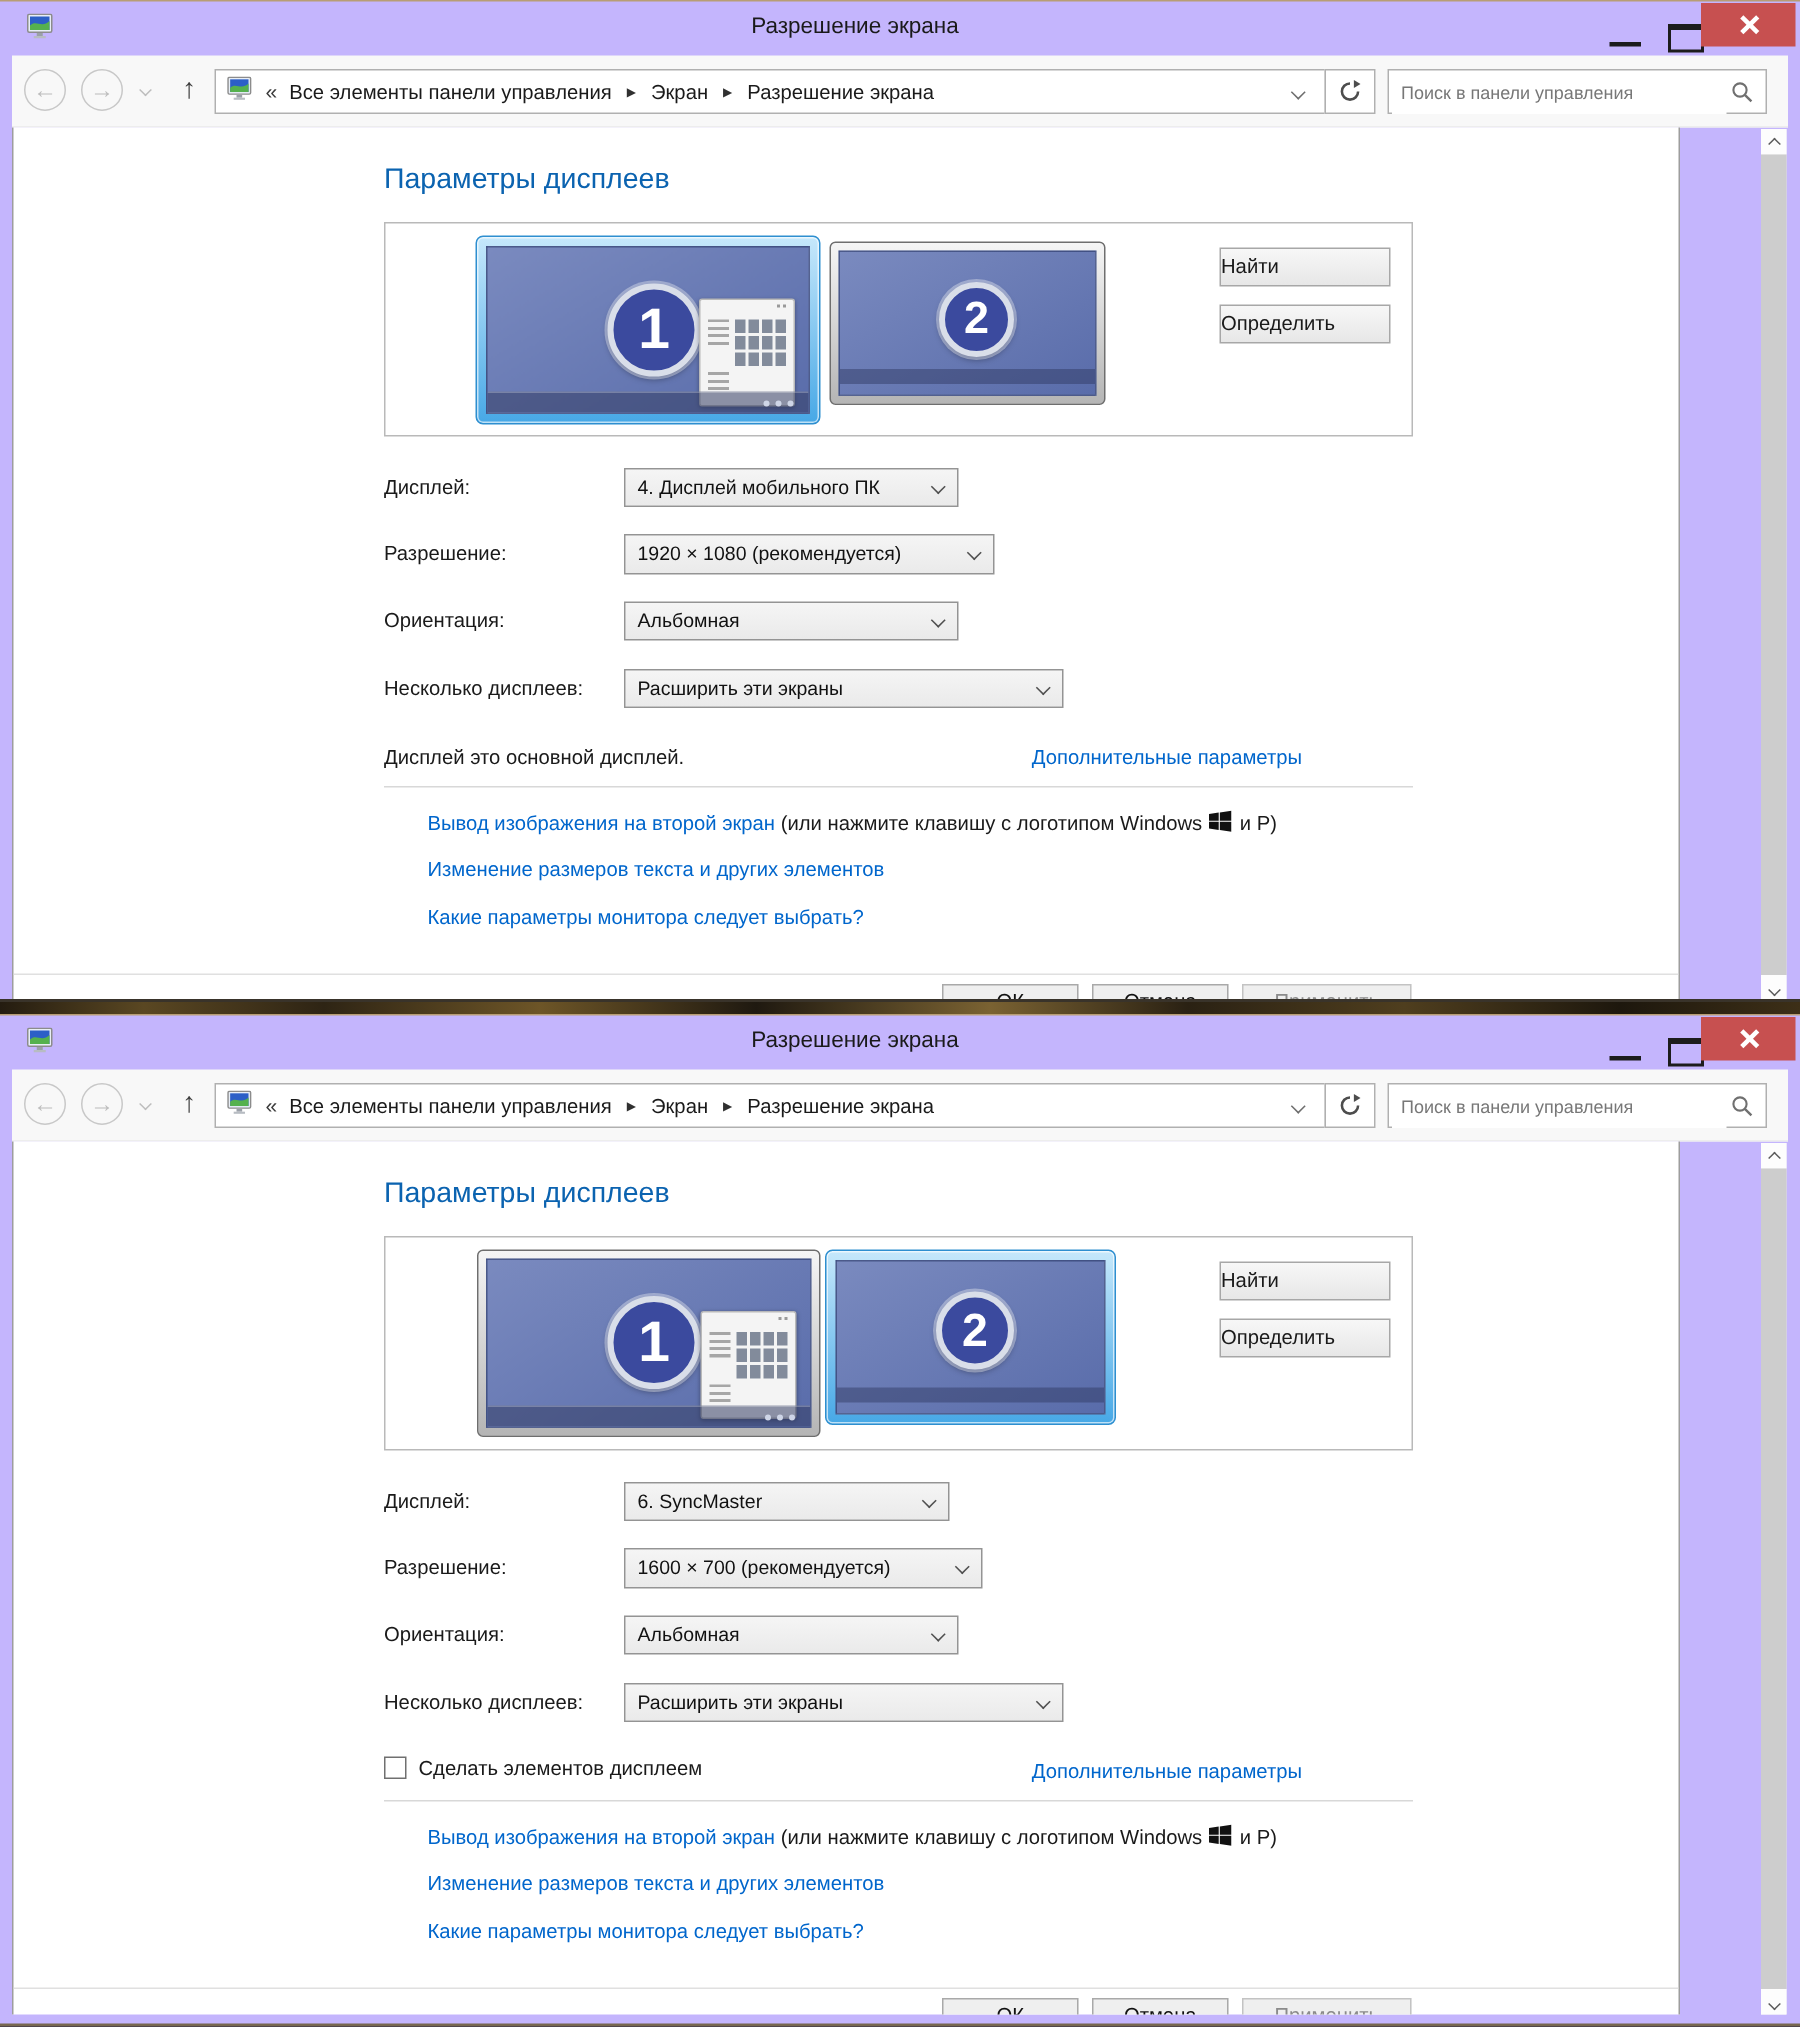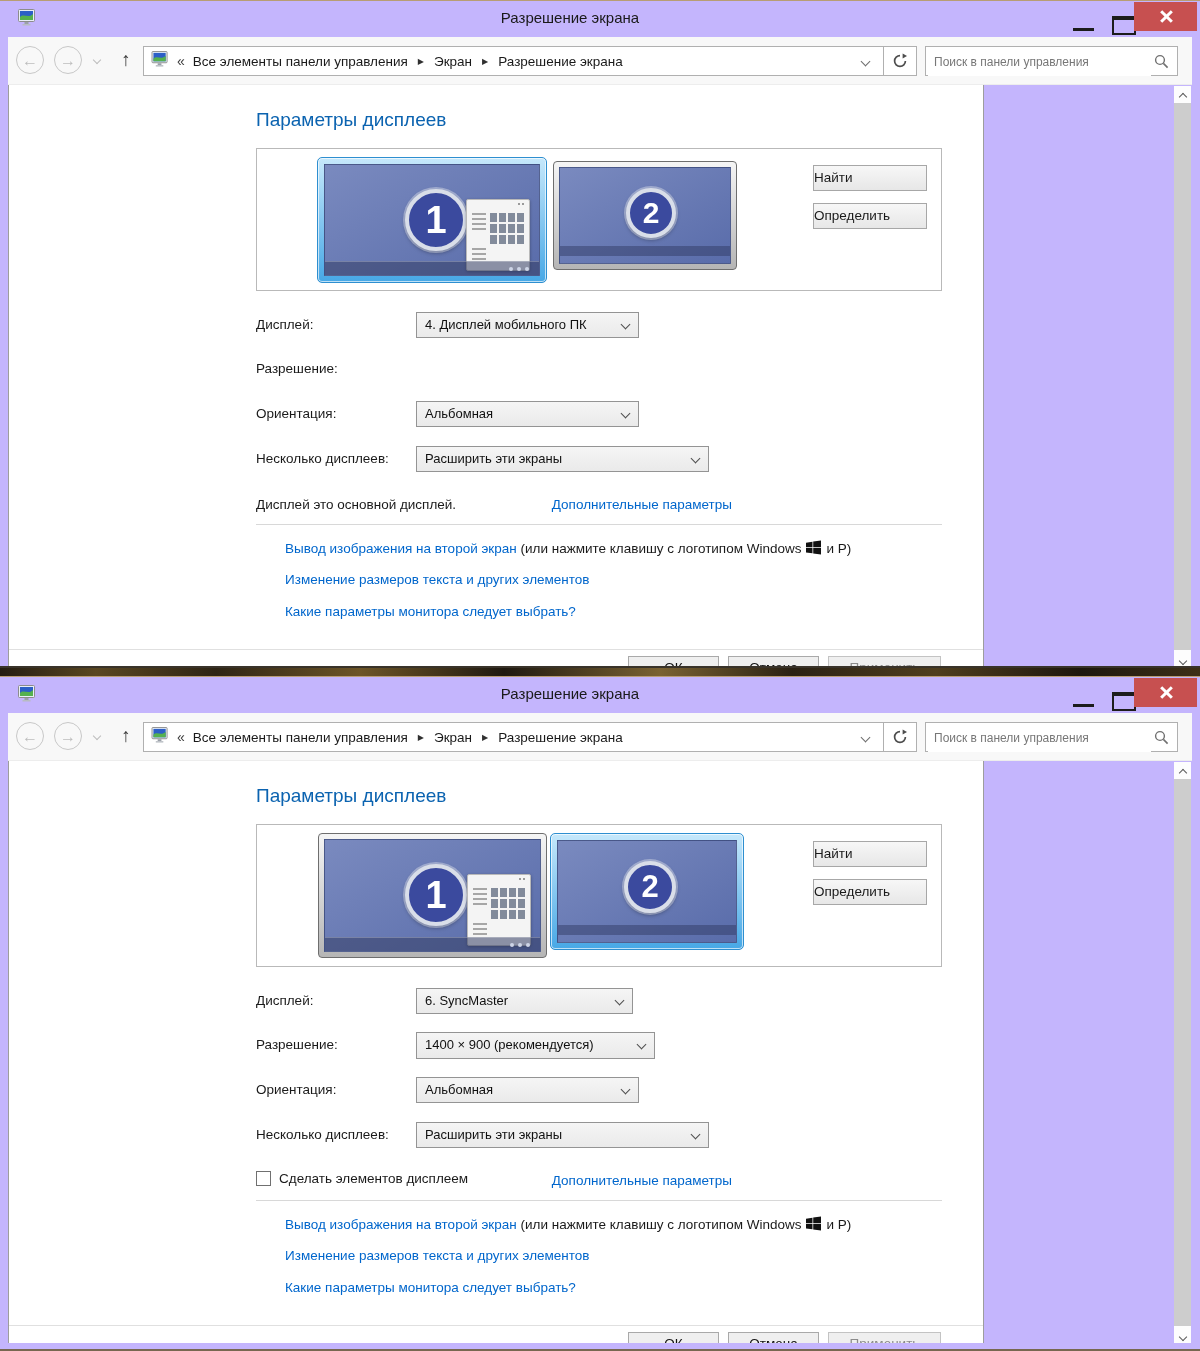--- a/index.html
+++ b/index.html
@@ -51,21 +51,21 @@
   .ab-dropchev{margin-left:auto;margin-right:14px;width:6px;height:6px;border-width:1.5px;border-color:#6e6e6e;}
   .refreshbtn{position:absolute;left:875px;top:9px;width:34px;height:30px;background:#fff;
               border:1px solid #b0b0b0;box-sizing:border-box;text-align:center;padding-top:6px;}
   .searchbox{position:absolute;left:917px;top:9px;width:253px;height:30px;background:#fff;
              border:1px solid #b0b0b0;box-sizing:border-box;}
   .searchbox input{border:0;outline:none;width:215px;height:26px;margin:1px 0 0 2px;
                    font-size:12px;color:#555;padding-left:6px;font-family:"Liberation Sans",sans-serif;}
   .searchbox input::placeholder{color:#777;opacity:1;}
   .search-glass{position:absolute;right:8px;top:7px;}
   
-  .client{position:absolute;left:8px;top:84px;width:976px;height:582px;background:#fff;
+  .client{position:absolute;left:8px;top:84px;width:1112px;height:582px;background:#fff;
           border-left:1px solid #9d9d9d;border-right:1px solid #9d9d9d;box-sizing:border-box;overflow:hidden;}
   .heading{position:absolute;left:247px;top:24px;font-size:19px;color:#0b63b0;}
   .panel{position:absolute;left:247px;top:63px;width:686px;height:143px;border:1px solid #b9b9b9;box-sizing:border-box;}
   .monitor{position:absolute;box-sizing:border-box;}
   .monitor.sel{background:linear-gradient(180deg,#c6e8fb,#47a8e6);border:1px solid #2e8fd0;
                border-radius:5px;padding:6px;box-shadow:inset 0 0 0 1px rgba(255,255,255,.65);}
   .monitor.plain{background:linear-gradient(180deg,#f5f5f5,#b5b5b5);border:1px solid #6e6e6e;
                  border-radius:4px;padding:5px;}
   .screen{width:100%;height:100%;background:linear-gradient(150deg,#7a8abf,#596caa);
           position:relative;border:1px solid rgba(20,30,60,.35);box-sizing:border-box;overflow:hidden;}
@@ -215,20 +215,23 @@
       </div>
       <div class="sidebtn find-btn">Найти</div>
       <div class="sidebtn ident-btn">Определить</div>
     </div>
 
     <div class="flabel" style="top:232px;">Дисплей:</div>
     <div class="combo" style="top:227px;width:223px;">
       <span>4. Дисплей мобильного ПК</span><span class="chev down"></span>
     </div>
     <div class="flabel" style="top:276px;">Разрешение:</div>
+    <div class="combo" style="top:271px;width:247px;height:27px;">
+      <span>1920 × 1080 (рекомендуется)</span><span class="chev down"></span>
+    </div>
     <div class="flabel" style="top:321px;">Ориентация:</div>
     <div class="combo" style="top:316px;width:223px;">
       <span>Альбомная</span><span class="chev down"></span>
     </div>
     <div class="flabel" style="top:366px;">Несколько дисплеев:</div>
     <div class="combo" style="top:361px;width:293px;">
       <span>Расширить эти экраны</span><span class="chev down"></span>
     </div>
 
     <div class="note-text" style="top:412px;">Дисплей это основной дисплей.</div>
@@ -360,21 +363,21 @@
       <div class="sidebtn find-btn">Найти</div>
       <div class="sidebtn ident-btn">Определить</div>
     </div>
 
     <div class="flabel" style="top:232px;">Дисплей:</div>
     <div class="combo" style="top:227px;width:217px;">
       <span>6. SyncMaster</span><span class="chev down"></span>
     </div>
     <div class="flabel" style="top:276px;">Разрешение:</div>
     <div class="combo" style="top:271px;width:239px;height:27px;">
-      <span>1400 × 900 (рекомендуется)</span><span class="chev down"></span>
+      <span>1600 × 700 (рекомендуется)</span><span class="chev down"></span>
     </div>
     <div class="flabel" style="top:321px;">Ориентация:</div>
     <div class="combo" style="top:316px;width:223px;">
       <span>Альбомная</span><span class="chev down"></span>
     </div>
     <div class="flabel" style="top:366px;">Несколько дисплеев:</div>
     <div class="combo" style="top:361px;width:293px;">
       <span>Расширить эти экраны</span><span class="chev down"></span>
     </div>
 

